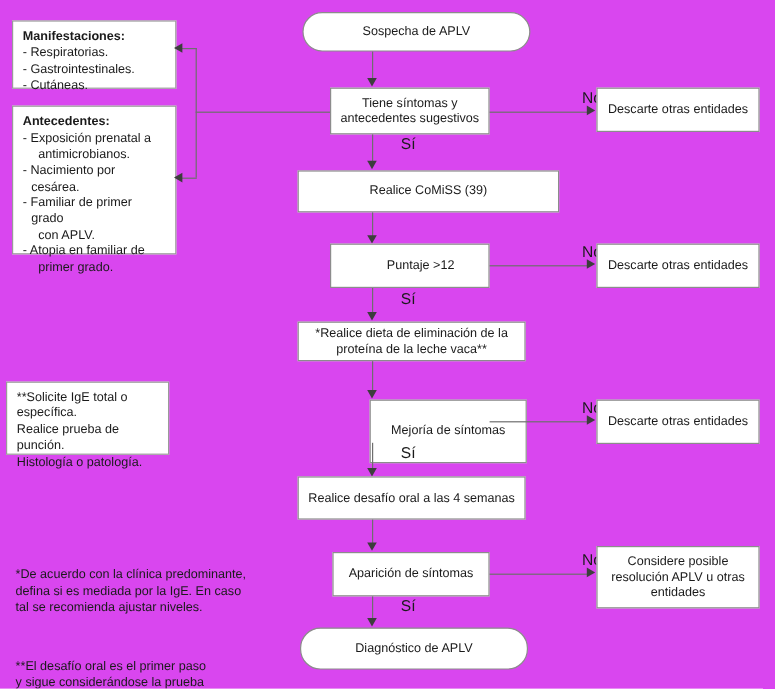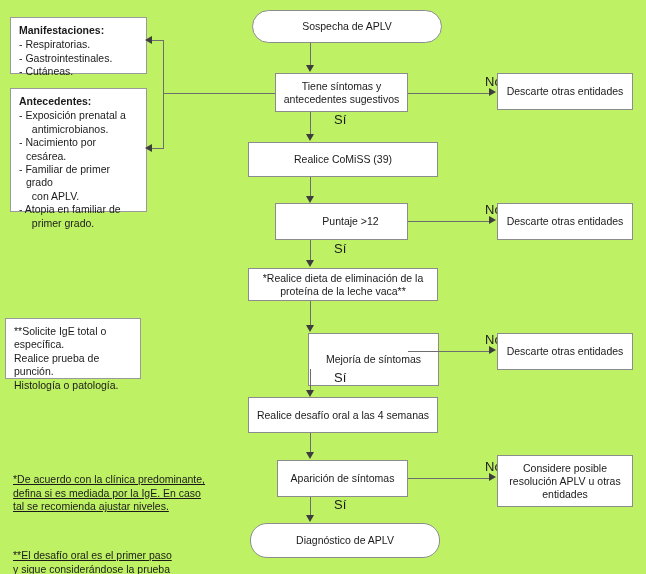--- a/index.html
+++ b/index.html
@@ -4,21 +4,21 @@
 <style>
   html, body {
     margin: 0;
     padding: 0;
     background: #ffffff;
   }
   #canvas {
     position: relative;
     width: 646px;
     height: 574px;
-    background: #bef264;
+    background: #d946ef;
     font-family: "Liberation Sans", sans-serif;
     color: #1a1a1a;
     overflow: hidden;
   }
 
   
   .node {
     position: absolute;
     box-sizing: border-box;
     border: 1px solid #8c8c8c;
@@ -58,21 +58,21 @@
     text-indent: -7px;
     white-space: pre-wrap;
   }
   .plainnote {
     position: absolute;
     font-size: 10.5px;
     line-height: 13.6px;
     color: #1a1a1a;
     white-space: pre-wrap;
   }
-  .plainnote p { margin: 0 0 8px 0; text-decoration: underline; }
+  .plainnote p { margin: 0 0 8px 0; }
   .plainnote p:last-child { margin-bottom: 0; }
 
   
   .vline {
     position: absolute;
     width: 1px;
     background: #6e6e6e;
   }
   .hline {
     position: absolute;
@@ -178,21 +178,21 @@
   <div class="arrow-right" style="left:489px; top:88px;"></div>
   <div class="elabel" style="left:441px; top:76px;">No</div>
   <div class="node" style="left:497px; top:73px; width:136px; height:37px;">
     <span>Descarte otras entidades</span>
   </div>
 
   <div class="vline" style="left:310px; top:112px; height:23px;"></div>
   <div class="arrow-down" style="left:306px; top:134px;"></div>
   <div class="elabel" style="left:290px; top:114px;">Sí</div>
 
-  <div class="node" style="left:248px; top:142px; width:190px; height:35px;">
+  <div class="node" style="left:248px; top:142px; width:218px; height:35px;">
     <span>Realice CoMiSS (39)</span>
   </div>
   <div class="vline" style="left:310px; top:177px; height:20px;"></div>
   <div class="arrow-down" style="left:306px; top:196px;"></div>
 
   <div class="node" style="left:275px; top:203px; width:133px; height:37px;padding-left:22px;">
     <span>Puntaje &gt;12</span>
   </div>
 
   <div class="hline" style="left:408px; top:221px; width:82px;"></div>

